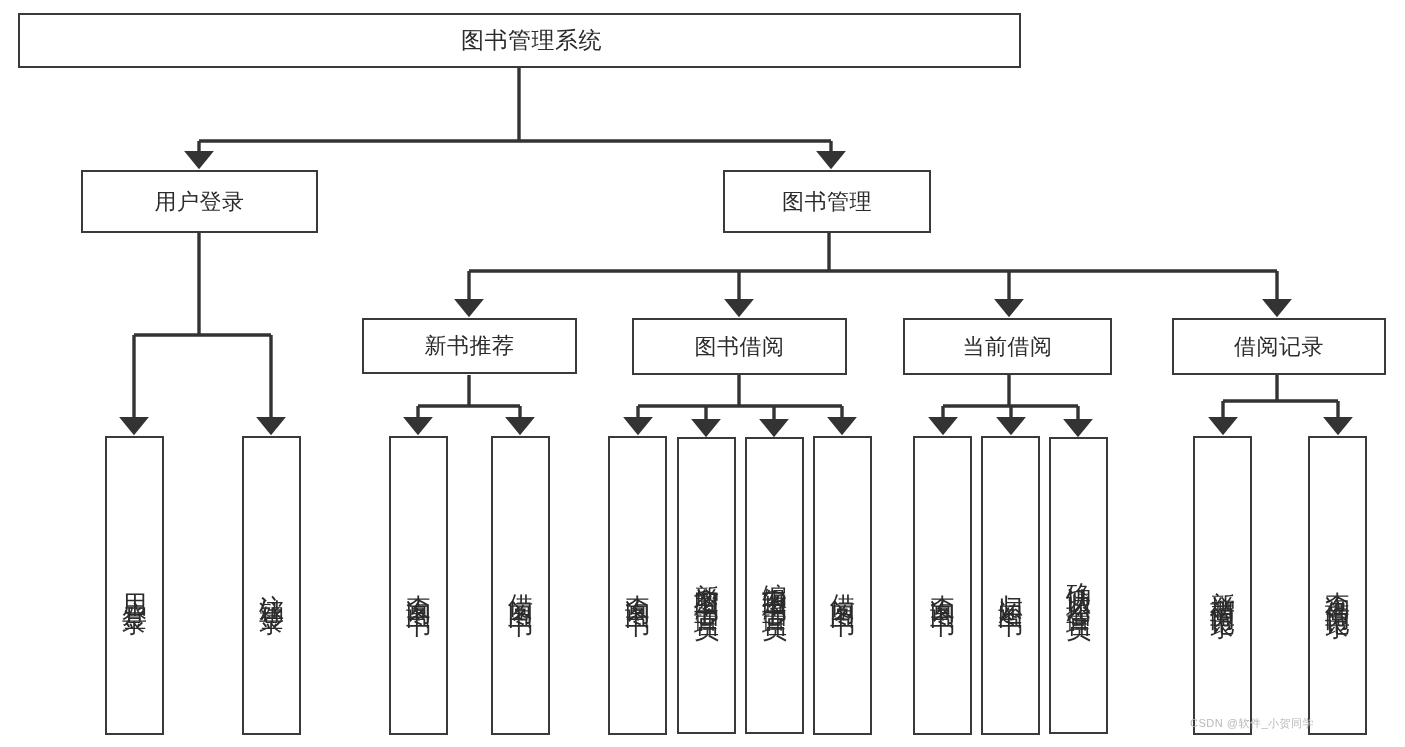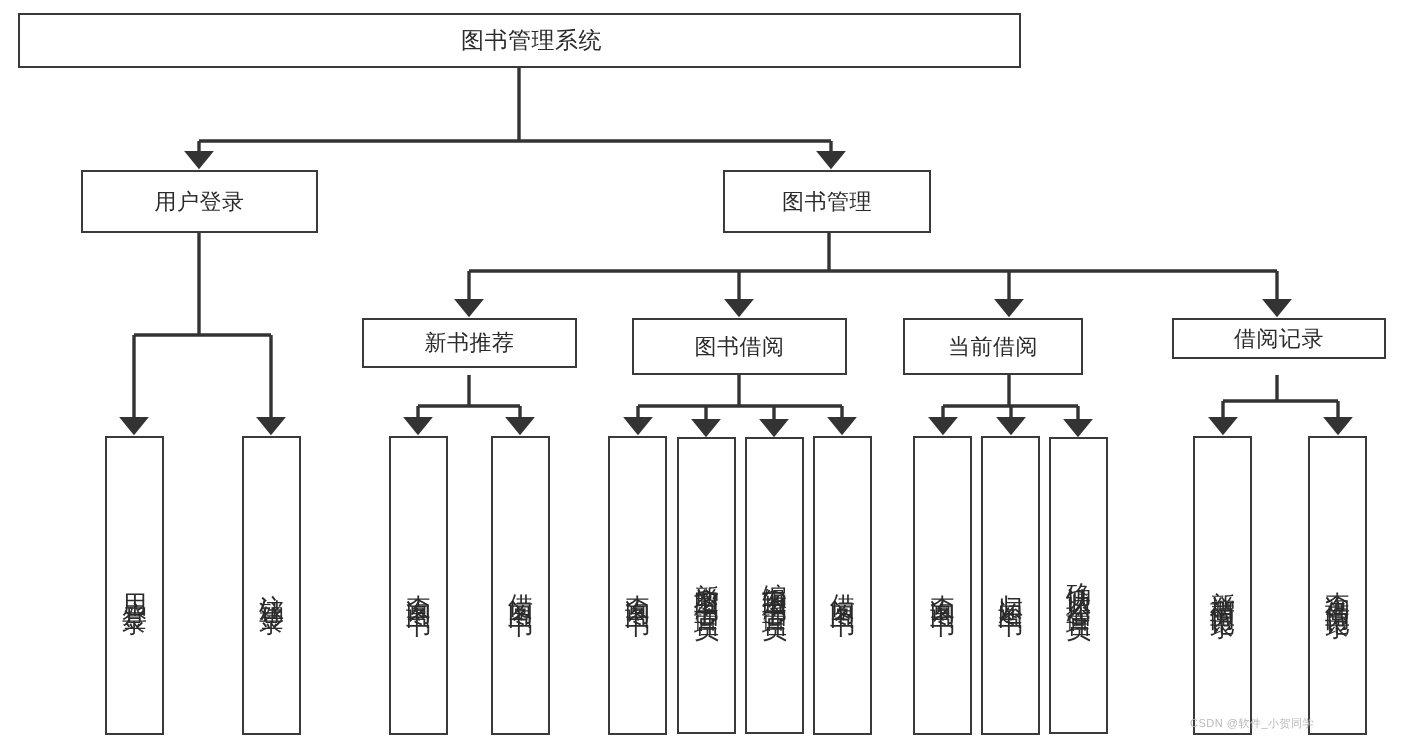--- a/index.html
+++ b/index.html
@@ -138,30 +138,30 @@
     <span class="lbl">图书管理系统</span>
   </div>
 
   <div class="node h" style="left:81px; top:170px; width:237px; height:63px;">
     <span class="lbl">用户登录</span>
   </div>
   <div class="node h" style="left:711px; top:170px; width:208px; height:63px;margin-left:12px;">
     <span class="lbl">图书管理</span>
   </div>
 
-  <div class="node h" style="left:362px; top:318px; width:215px; height:50px;">
+  <div class="node h" style="left:362px; top:318px; width:215px; height:56px;">
     <span class="lbl">新书推荐</span>
   </div>
   <div class="node h" style="left:632px; top:318px; width:215px; height:57px;">
     <span class="lbl">图书借阅</span>
   </div>
-  <div class="node h" style="left:903px; top:318px; width:180px; height:57px;">
+  <div class="node h" style="left:903px; top:318px; width:209px; height:57px;">
     <span class="lbl">当前借阅</span>
   </div>
-  <div class="node h" style="left:1172px; top:318px; width:214px; height:41px;">
+  <div class="node h" style="left:1172px; top:318px; width:214px; height:57px;">
     <span class="lbl">借阅记录</span>
   </div>
 
   <div class="node v" style="left:105px; top:436px; width:59px; height:299px;">
     <span class="lbl">用户登录</span>
   </div>
   <div class="node v" style="left:242px; top:436px; width:59px; height:299px;">
     <span class="lbl">注销登录</span>
   </div>
 

